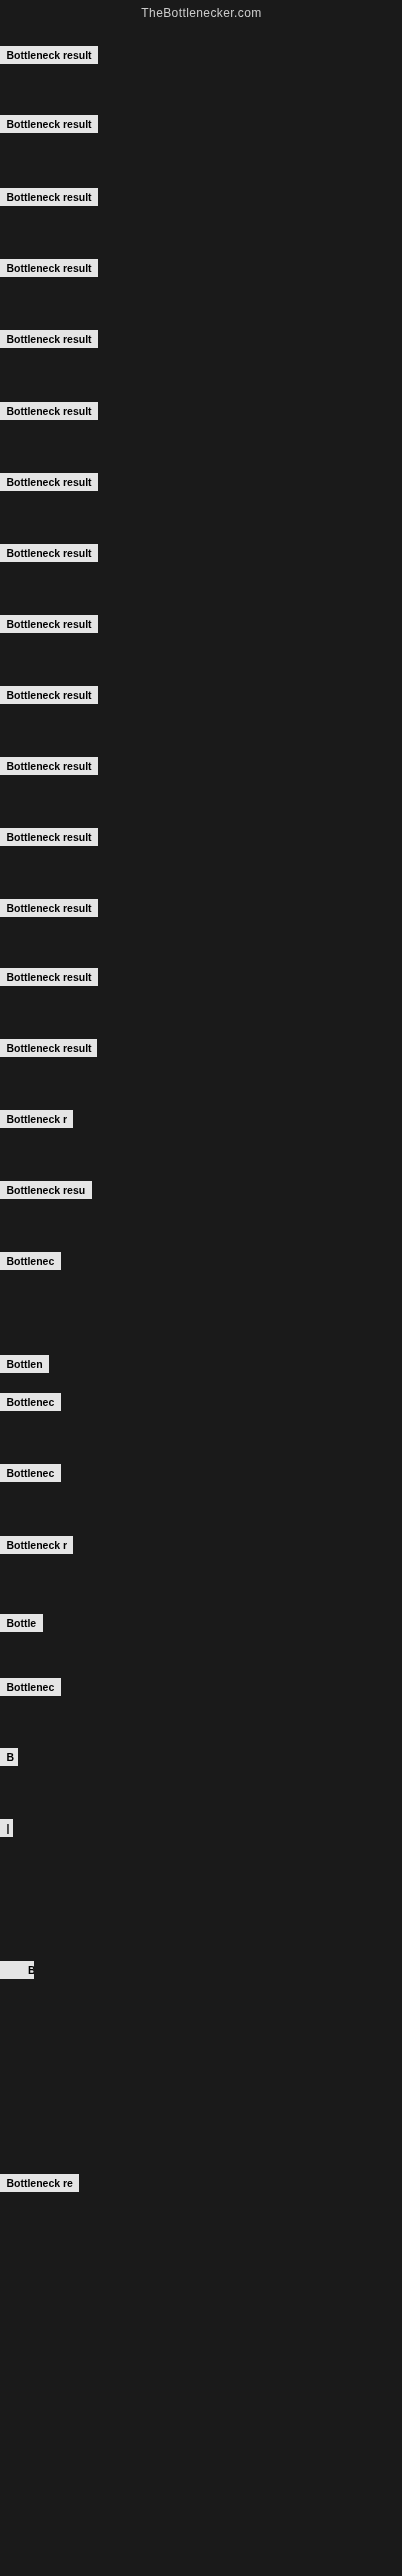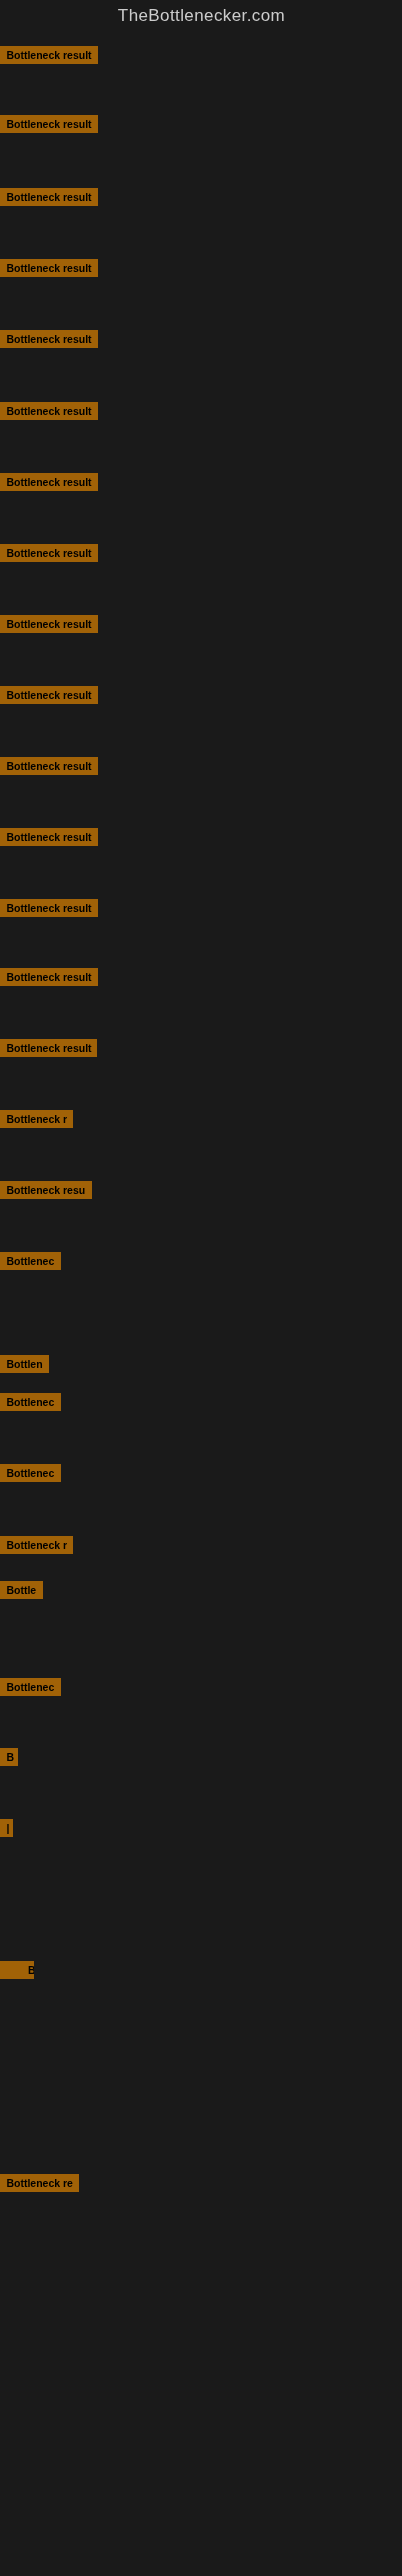--- a/index.html
+++ b/index.html
@@ -10,32 +10,32 @@
     body {
       width: 403px;
       min-height: 2576px;
       background-color: #1a1a1a;
       font-family: Arial, sans-serif;
       position: relative;
     }
     .site-title {
       text-align: center;
       color: #cccccc;
-      font-size: 17px;
+      font-size: 12px;
       padding: 6.4px 0 3.2px 0;
       letter-spacing: 0.4px;
     }
     .bottleneck-item {
       position: absolute;
       left: 0;
       display: flex;
       align-items: center;
     }
     .bottleneck-badge {
-      background-color: #a16207;
+      background-color: #e5e5e5;
       color: #000000;
       font-size: 10.5px;
       font-weight: bold;
       padding: 3.2px 6.4px;
       white-space: nowrap;
       overflow: hidden;
       display: inline-block;
     }
   </style>
 </head>
@@ -103,21 +103,21 @@
     </div>
     <div class="bottleneck-item" style="top: 1393px;">
       <span class="bottleneck-badge" style="max-width: 71px;">Bottlenec</span>
     </div>
     <div class="bottleneck-item" style="top: 1464px;">
       <span class="bottleneck-badge" style="max-width: 68px;">Bottlenec</span>
     </div>
     <div class="bottleneck-item" style="top: 1536px;">
       <span class="bottleneck-badge" style="max-width: 81px;">Bottleneck r</span>
     </div>
-    <div class="bottleneck-item" style="top: 1581px; justify-content: flex-end;">
+    <div class="bottleneck-item" style="top: 1614px; justify-content: flex-end;">
       <span class="bottleneck-badge" style="max-width: 55px;">Bottle</span>
     </div>
     <div class="bottleneck-item" style="top: 1678px;">
       <span class="bottleneck-badge" style="max-width: 68px;">Bottlenec</span>
     </div>
     <div class="bottleneck-item" style="top: 1748px;">
       <span class="bottleneck-badge" style="max-width: 17.7px;">B</span>
     </div>
     <div class="bottleneck-item" style="top: 1819px;">
       <span class="bottleneck-badge" style="max-width: 9.7px;">|</span>

